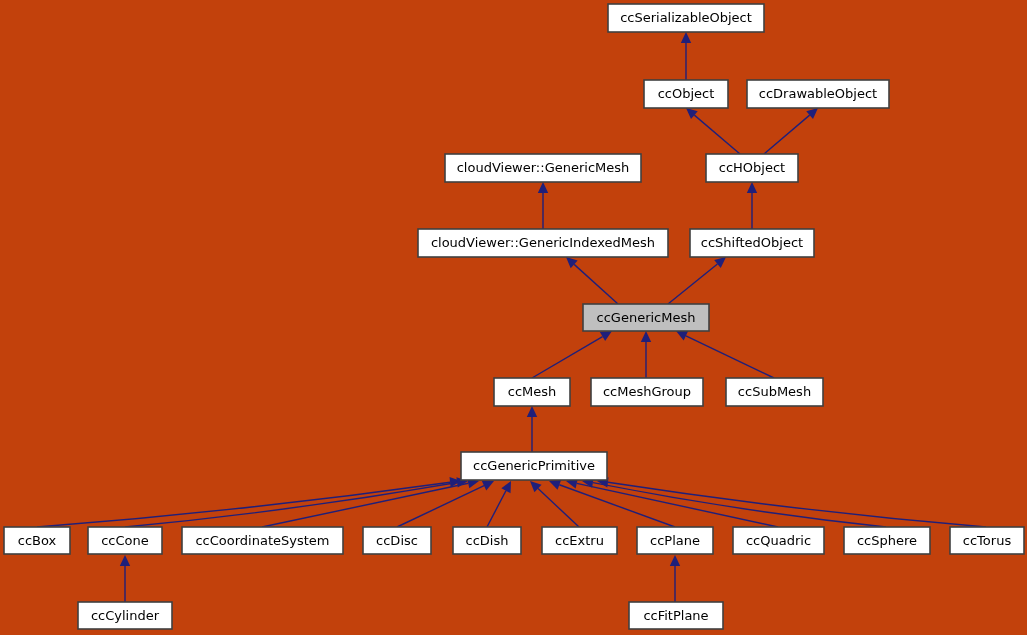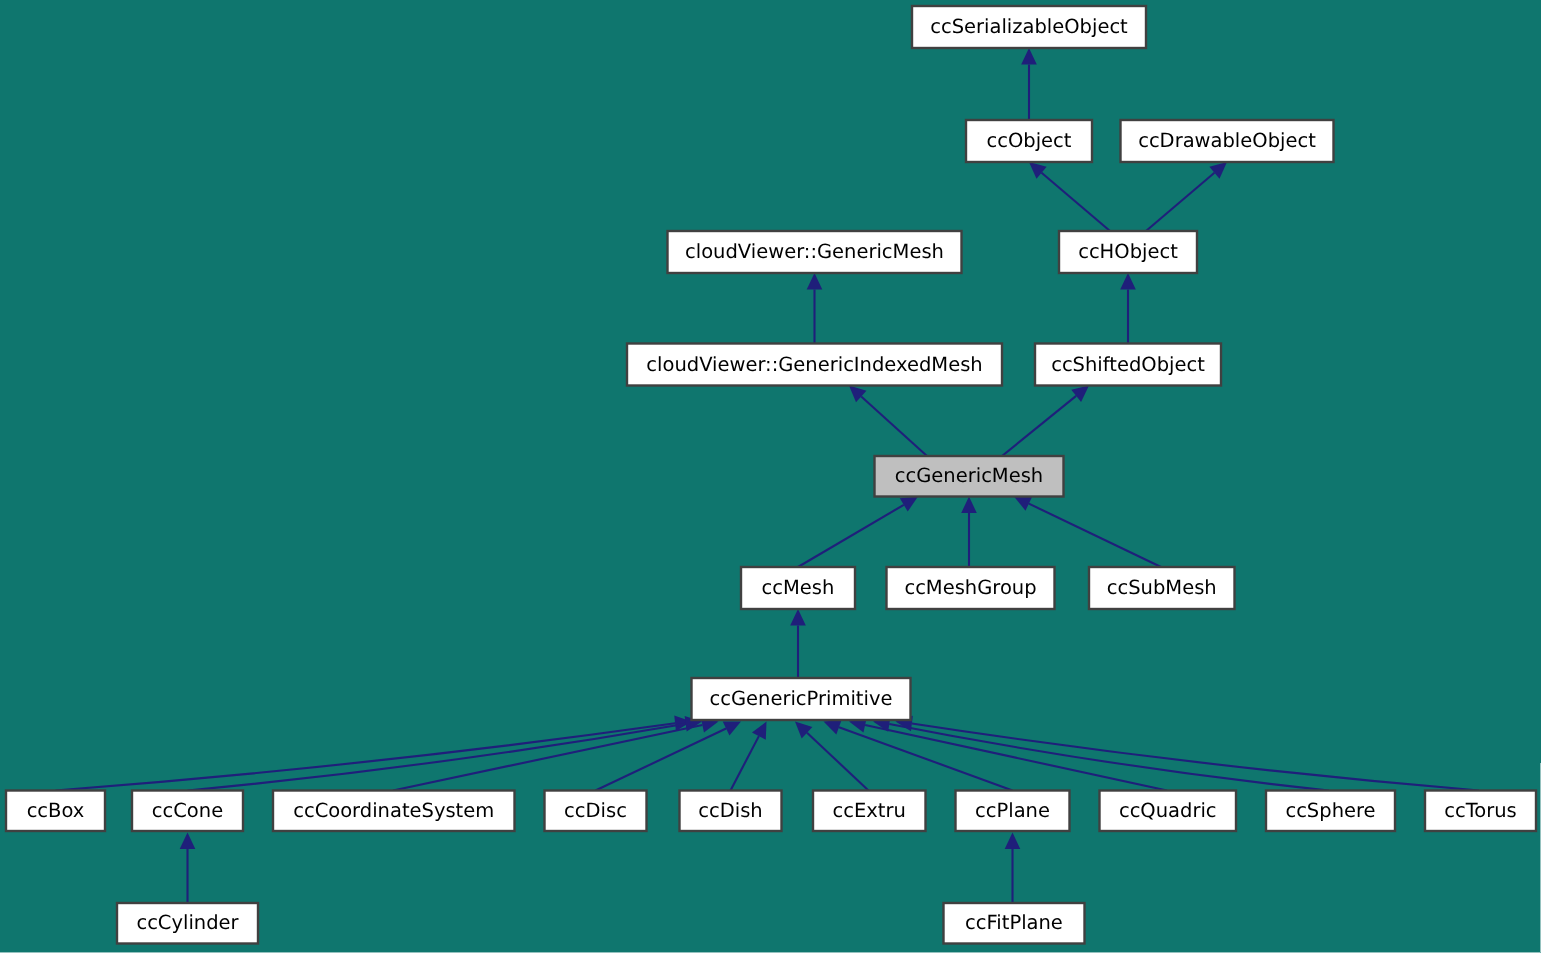--- a/index.html
+++ b/index.html
@@ -8,21 +8,21 @@
     padding: 0;
     background: #ffffff;
   }
   body {
     font-family: "DejaVu Sans", "Liberation Sans", sans-serif;
   }
   #diagram-root {
     position: relative;
     width: 1027px;
     height: 635px;
-    background: #0f766e;
+    background: #c2410c;
     overflow: hidden;
   }
   svg#graph {
     position: absolute;
     left: 0;
     top: 0;
     width: 1027px;
     height: 635px;
     display: block;
   }

